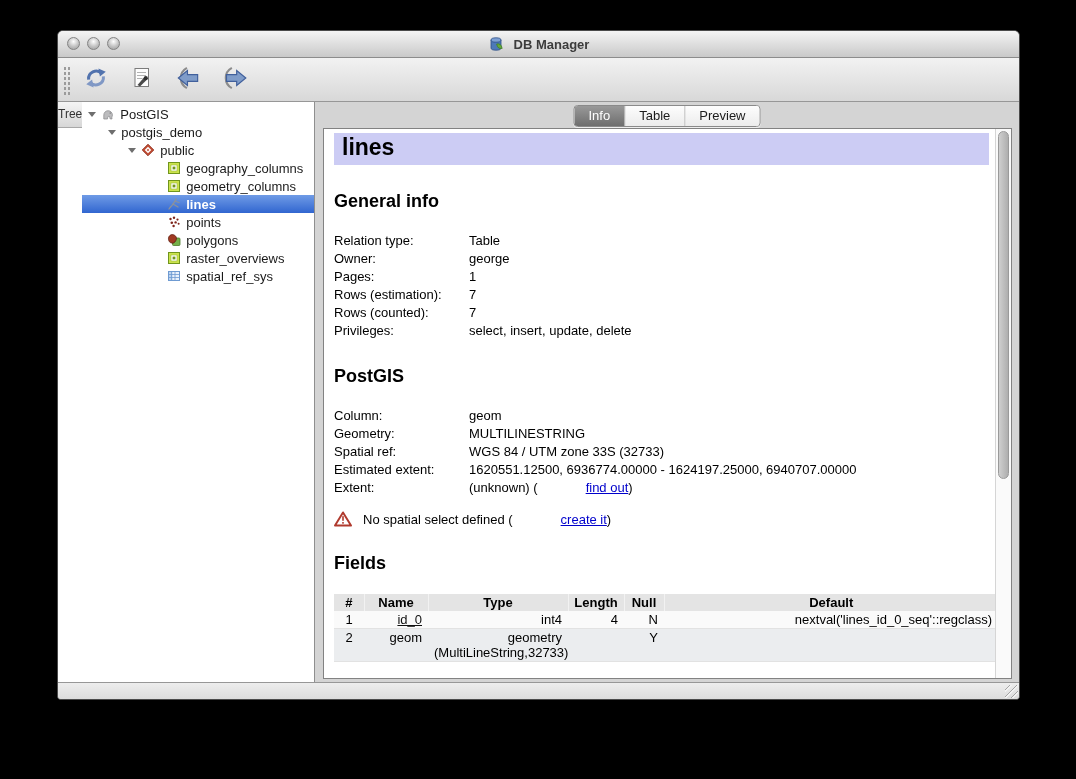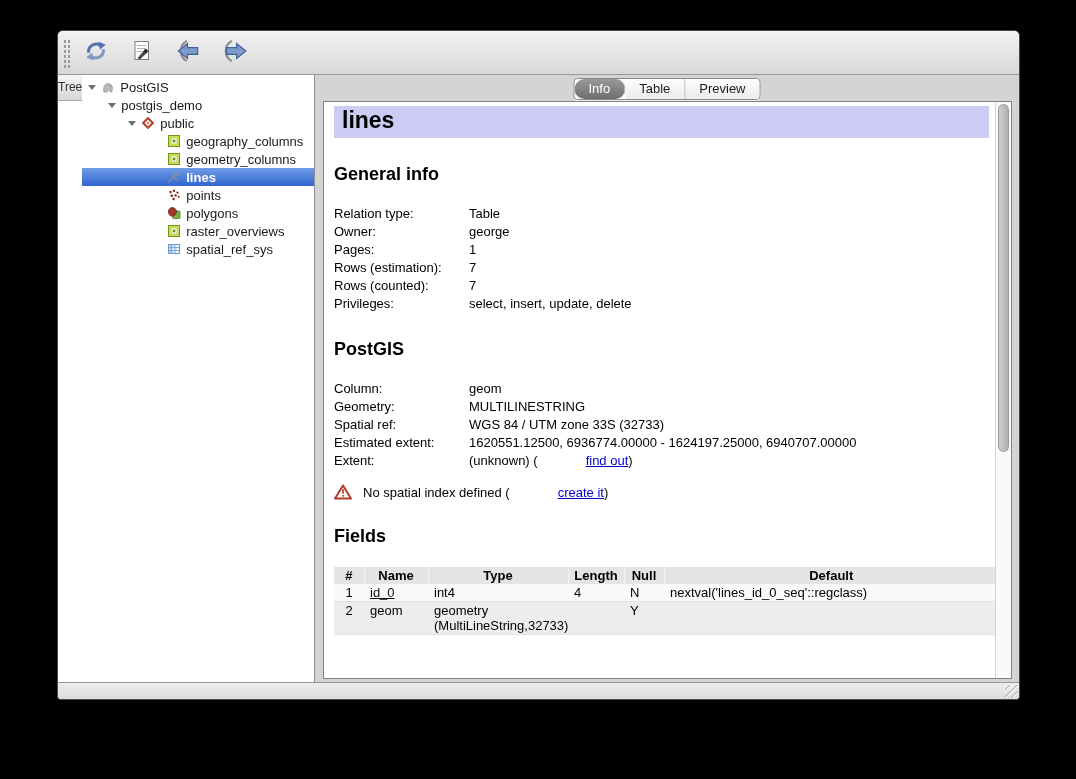--- a/index.html
+++ b/index.html
@@ -57,56 +57,73 @@
   .ticon{width:14px;height:14px;margin-right:5px;flex:none;}
   
   .right-panel{flex:1;display:flex;flex-direction:column;min-width:0;background:#d4d4d4;}
   .tab-row{height:26px;flex:none;position:relative;}
   .tab-control{position:absolute;left:50%;top:3px;transform:translateX(-50%);display:flex;
     border:1px solid #8a8a8a;border-radius:4px;overflow:hidden;background:#fbfbfb;
     box-shadow:0 1px 0 rgba(255,255,255,.6);}
   .tab{padding:2px 14px 3px;font-size:13px;color:#1c1c1c;border:none;
     background:linear-gradient(#fdfdfd,#ececec);border-right:1px solid #ababab;font-family:inherit;}
   .tab:last-child{border-right:none;}
-  .tab.active{background:linear-gradient(#999,#6e6e6e);color:#fff;border-radius:10px;}
+  .tab.active{background:linear-gradient(#999,#6e6e6e);color:#fff;}
   .content-frame{flex:1;margin:0 7px 3px 8px;border:1px solid #828282;background:#fff;
     display:flex;min-height:0;}
   .content-scroll{flex:1;overflow:hidden;padding:4px 4px 0 10px;min-width:0;}
   .scrollbar{width:15px;flex:none;border-left:1px solid #d5d5d5;background:#fafafa;position:relative;}
   .scroll-thumb{position:absolute;left:2px;right:2px;top:2px;height:348px;border-radius:6px;
     background:linear-gradient(90deg,#cfcfcf,#aeaeae);border:1px solid #9a9a9a;box-sizing:border-box;}
   
   .banner{background:#ccccf4;font-size:23px;font-weight:bold;color:#000;
     padding:1px 8px 4px;margin:0 2px 26px 0;}
   .section-h{font-size:18px;font-weight:bold;color:#000;margin:26px 0 20px;}
   .kv{display:flex;font-size:13px;line-height:18px;color:#000;}
   .kv .k{width:135px;flex:none;}
   .kv a, .warning-row a{color:#0000cc;text-decoration:underline;padding-left:48px;}
   .warning-row{display:flex;align-items:center;gap:11px;margin-top:14px;font-size:13px;color:#000;}
   table.fields{border-collapse:collapse;margin-top:12px;font-size:13px;color:#000;
     table-layout:fixed;width:664px;}
   table.fields th{background:#e4e4e4;font-weight:bold;padding:1px 4px;text-align:center;
     border-left:1px solid #f2f2f2;}
   table.fields th:first-child{border-left:none;}
-  table.fields td{padding:1px 6px;vertical-align:top;border-bottom:1px solid #e2e2e2;}
+  table.fields td{padding:1px 6px;vertical-align:top;border-bottom:1px solid #e2e2e2;text-align:right;}
   table.fields td.c{text-align:center;padding:1px 2px;}
   table.fields tr.odd td{background:#fafafa;}
   table.fields tr.even td{background:#ebedef;}
   .pk-link{color:#111;text-decoration:underline;}
   
   .statusbar{height:16px;flex:none;background:linear-gradient(#ededed,#dcdcdc);
     border-top:1px solid #979797;position:relative;}
   .grip{position:absolute;right:1px;bottom:1px;width:13px;height:13px;
     background:repeating-linear-gradient(135deg,transparent 0 3px,#a3a3a3 3px 4px,#f2f2f2 4px 5px);}
 </style>
 </head>
 <body>
 
 <div class="window">
 
+  <div class="titlebar">
+    <div class="traffic">
+      <span class="light"></span>
+      <span class="light"></span>
+      <span class="light"></span>
+    </div>
+    <div class="title-center">
+      <span class="ticon" style="width:16px;height:16px;">
+        <svg viewBox="0 0 16 16" width="16" height="16">
+          <path d="M3 4 v8 a5 2.2 0 0 0 10 0 V4 Z" fill="#4d79b8" stroke="#2d4f86" stroke-width=".8"></path>
+          <ellipse cx="8" cy="4" rx="5" ry="2.2" fill="#7da0d4" stroke="#2d4f86" stroke-width=".8"></ellipse>
+          <path d="M8.6 8 q4.4 -1.2 5.6 4.4 q-4.4 1.2 -5.6 -4.4" fill="#63a83c" stroke="#3c7a1e" stroke-width=".7"></path>
+        </svg>
+      </span>
+      <span>DB Manager</span>
+    </div>
+  </div>
 
   <div class="toolbar">
     <div class="drag-handle"></div>
     <button class="tool-btn" title="">
       <span>
         <svg viewBox="0 0 24 24" width="26" height="26">
           <path d="M5.2 13.5 A7 7 0 0 1 17.2 7.8" fill="none" stroke="#5273ae" stroke-width="2.8"></path>
           <polygon points="14.2,3.2 21,6.3 15.6,10.6" fill="#5273ae"></polygon>
           <path d="M18.8 10.5 A7 7 0 0 1 6.8 16.2" fill="none" stroke="#8098c5" stroke-width="2.8"></path>
           <polygon points="9.8,20.8 3,17.7 8.4,13.4" fill="#8098c5"></polygon>
@@ -338,21 +355,21 @@
           </div>
 
           <div class="warning-row">
             <span style="display:inline-flex;">
               <svg viewBox="0 0 20 18" width="18" height="16">
                 <path d="M10 1.6 L19 16.4 H1 Z" fill="#fff" stroke="#b03a2e" stroke-width="2.2" stroke-linejoin="round"></path>
                 <rect x="9.1" y="5.8" width="1.8" height="5.2" fill="#b03a2e"></rect>
                 <rect x="9.1" y="12.4" width="1.8" height="1.9" fill="#b03a2e"></rect>
               </svg>
             </span>
-            <span><span>No spatial index defined (</span><a href="#">create it</a><span>)</span></span>
+            <span><span>No spatial select defined (</span><a href="#">create it</a><span>)</span></span>
           </div>
 
           <div class="section-h">Fields</div>
 
           <table class="fields">
             <colgroup>
               <col style="width:30px">
                 <col style="width:64px">
                 <col style="width:140px">
               <col style="width:56px">

